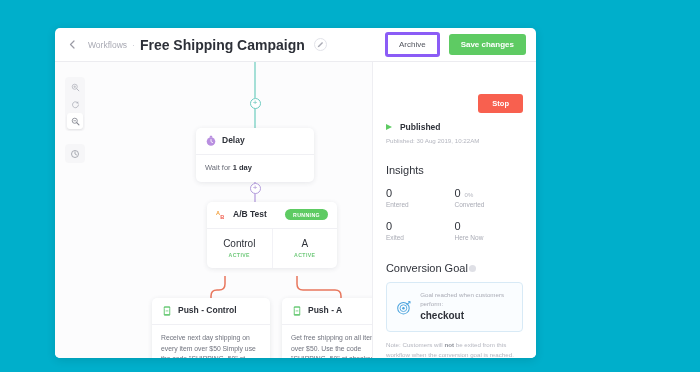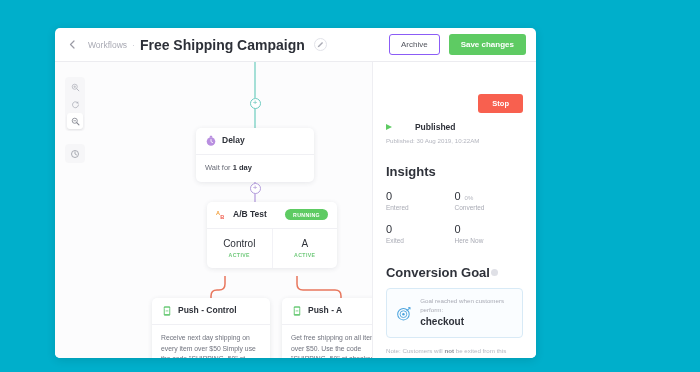--- a/index.html
+++ b/index.html
@@ -53,21 +53,21 @@
     cursor: pointer;
   }
   .edit-icon svg { display: block; }
   .header-right {
     margin-left: auto;
     display: flex; align-items: center; gap: 9px;
   }
   .btn-archive {
     font-size: 8px; color: #52555e;
     background: #fff;
-    border: 1px solid #8b5cf6;
+    border: 3px solid #8b5cf6;
     border-radius: 3px;
     padding: 5px 11px;
     cursor: pointer;
   }
   .btn-save {
     font-size: 8px; color: #ffffff;
     background: #5ecb63;
     border: none;
     border-radius: 3px;
     padding: 6px 12px;
@@ -187,40 +187,40 @@
   
   .panel {
     width: 200px;
     border-left: 1px solid #eeeef2;
     padding: 12px 13px 0;
     background: #fff;
     position: relative;
     overflow: hidden;
   }
   .pub-row { display: flex; align-items: center; }
-  .pub-left { display: flex; align-items: center; gap: 23px; margin-top: 48px; }
+  .pub-left { display: flex; align-items: center; gap: 8px; margin-top: 48px; }
   .play-tri {
     width: 0; height: 0;
     border-left: 6px solid #5ecb63;
     border-top: 3.5px solid transparent;
     border-bottom: 3.5px solid transparent;
   }
   .pub-label { font-size: 8.5px; font-weight: bold; color: #2f323a; }
   .btn-stop {
     margin-left: auto;
     background: #f8604f;
     color: #fff;
     border: none; border-radius: 3px;
     font-size: 7.5px; font-weight: bold;
     padding: 5px 14px;
     cursor: pointer;
   }
   .pub-time { font-size: 6.2px; color: #b4b6bf; margin-top: 5px; }
 
-  .sect-title { font-size: 13px; font-weight: bold; color: #2f323a; }
+  .sect-title { font-size: 11px; font-weight: normal; color: #2f323a; }
   .insights-title { margin-top: 20px; }
   .metrics {
     display: grid;
     grid-template-columns: 1fr 1fr;
     row-gap: 12px;
     margin-top: 11px;
   }
   .metric-val { font-size: 11px; color: #2f323a; display: flex; align-items: baseline; gap: 4px; }
   .metric-pct { font-size: 6px; color: #b4b6bf; }
   .metric-lbl { font-size: 6.5px; color: #a9abb5; margin-top: 2px; }

